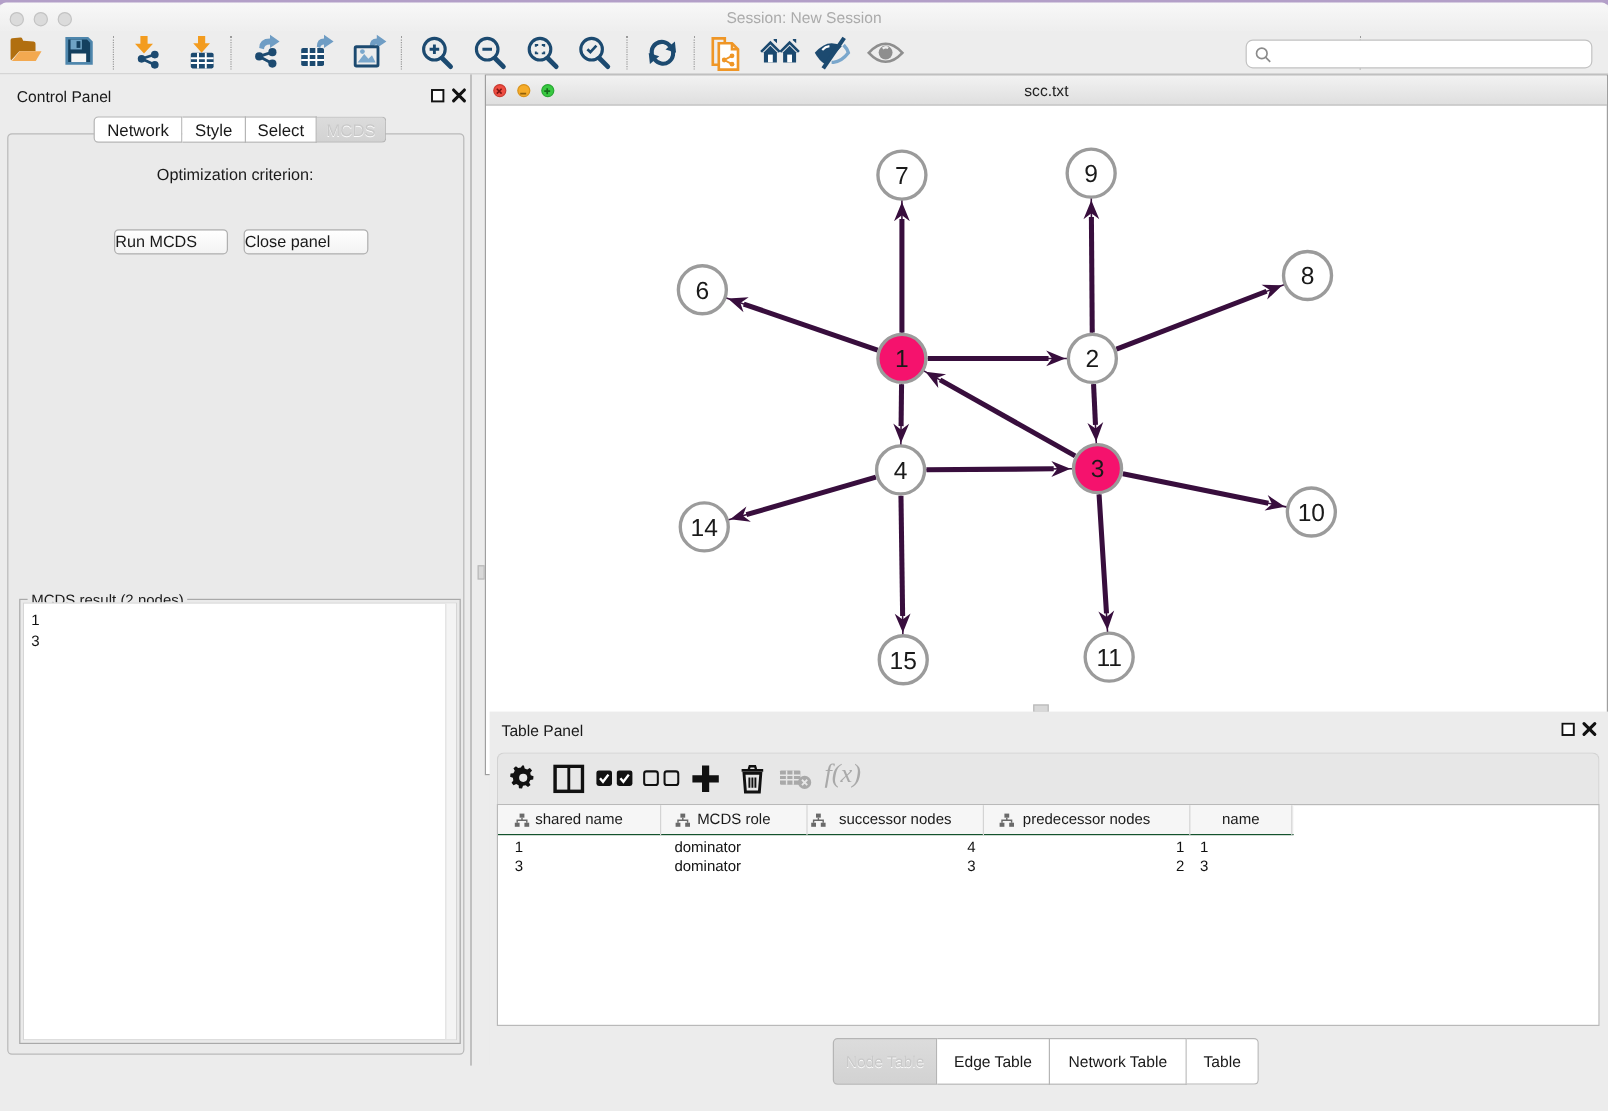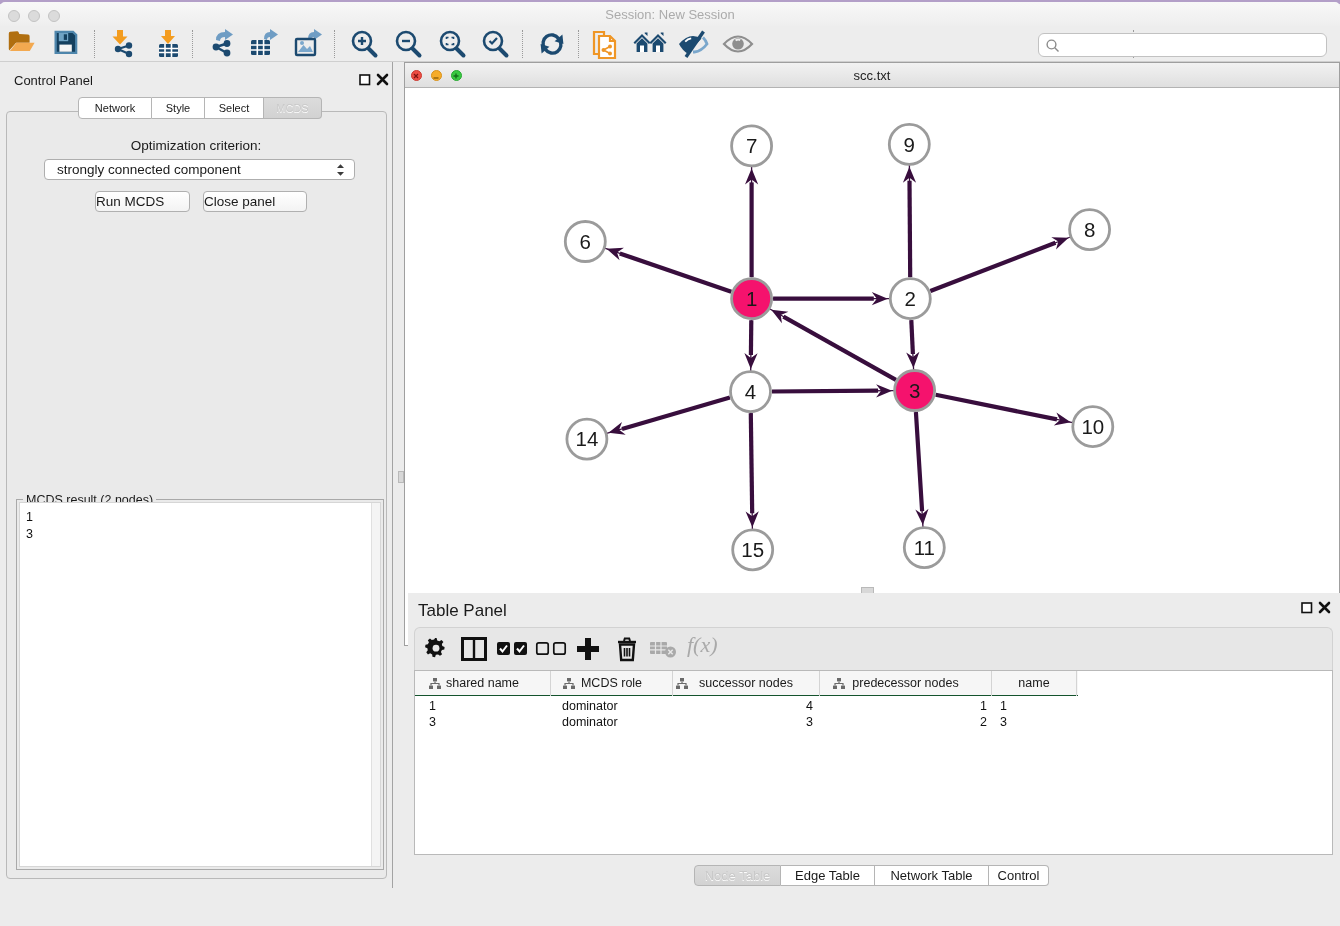--- a/index.html
+++ b/index.html
@@ -11,48 +11,48 @@
 .wtitle{position:absolute;left:0;right:0;top:5px;text-align:center;font-size:13px;color:#ababab}
 .toolbar{left:0;top:26px;width:1340px;height:36px;background:#ededed;border-bottom:1px solid #cfcfcf}
 .tsep{position:absolute;top:4px;height:28px;width:0;border-left:1px dotted #9a9a9a}
 .ticon{position:absolute;top:2px}
 .search{position:absolute;left:1038px;top:7px;width:289px;height:24px;background:#fff;border:1px solid #c2c2c2;border-radius:6px}
 .search svg{position:absolute;left:6px;top:4px}
 
 .cpanel{left:0;top:62px;width:393px;height:826px;background:#ececec;border-right:1px solid #a3a3a3}
 .cphead{position:absolute;left:14px;top:11px;font-size:13px;color:#1a1a1a}
 .tabrow{position:absolute;left:78px;top:35px;height:22px;display:flex;z-index:3}
-.tab{height:22px;font-size:11px;color:#1a1a1a;background:#fff;border:1px solid #b5b5b5;border-left:none;display:flex;align-items:center;justify-content:center}
+.tab{height:22px;font-size:14px;color:#1a1a1a;background:#fff;border:1px solid #b5b5b5;border-left:none;display:flex;align-items:center;justify-content:center}
 .tab.first{border-left:1px solid #b5b5b5;border-radius:4px 0 0 4px}
 .tab.last{border-radius:0 4px 4px 0}
 .tab.sel{background:linear-gradient(#dcdcdc,#d2d2d2);color:#c9c9c9;text-shadow:0 1px 0 rgba(255,255,255,.9)}
 .tpanel{position:absolute;left:6px;top:49px;width:381px;height:768px;border:1px solid #b9b9b9;border-radius:4px;background:#eaeaea}
 .optlabel{position:absolute;left:0;width:100%;top:76px;text-align:center;font-size:13.5px;color:#1a1a1a}
 .cselect{position:absolute;left:44px;top:97px;width:311px;height:21px;background:#fff;border:1px solid #aeaeae;border-radius:4px;font-size:13.5px;color:#1a1a1a;line-height:19px;padding-left:12px}
 .btn{position:absolute;height:21px;background:linear-gradient(#ffffff,#f3f3f3);border:1px solid #b0b0b0;border-radius:4px;font-size:13.5px;color:#1a1a1a;line-height:19px}
 .fieldset{position:absolute;left:16px;top:437px;width:368px;height:371px;border:1px solid #a9a9a9}
 .legend{position:absolute;left:6px;top:-7px;background:#eaeaea;padding:0 3px;font-size:12.5px;color:#1a1a1a}
 .flist{position:absolute;left:2px;top:2px;right:2px;bottom:2px;background:#fff;border:1px solid #d6d6d6;font-size:12.5px;color:#111}
 .fsb{position:absolute;right:0;top:0;width:9px;height:100%;background:#f4f4f4;border-left:1px solid #e0e0e0}
 
 .netframe{left:404px;top:62px;width:936px;height:584px;background:#fff;border:1px solid #9f9f9f}
 .nettitle{position:absolute;left:0;top:0;width:100%;height:25px;background:linear-gradient(#f2f2f2,#dfdfdf);border-bottom:1px solid #b3b3b3}
 .ntl{position:absolute;top:7px;width:11px;height:11px;border-radius:50%}
 .nettext{position:absolute;left:0;width:100%;top:5px;text-align:center;font-size:13px;color:#222}
 .handle{background:#d8d8d8;border:1px solid #b9b9b9}
 
 .tablepanel{left:408px;top:593px;width:932px;height:295px;background:#ececec}
-.tphead{position:absolute;left:10px;top:8px;font-size:17px;color:#1a1a1a}
+.tphead{position:absolute;left:10px;top:8px;font-size:13px;color:#1a1a1a}
 .ttoolbar{position:absolute;left:6px;top:34px;width:919px;height:43px;background:#e7e7e7;border:1px solid #d2d2d2;border-bottom:none;border-radius:6px 6px 0 0}
 .ttable{position:absolute;left:6px;top:77px;width:919px;height:185px;background:#fff;border:1px solid #b9b9b9}
 .thead{position:absolute;left:0;top:0;width:663px;height:25px;background:#f6f6f6;border-bottom:1px solid #14532d}
 .thcell{position:absolute;top:0;height:25px;border-right:1px solid #d4d4d4;font-size:12.5px;color:#1a1a1a;text-align:center;line-height:25px}
 .trow{position:absolute;font-size:12.5px;color:#111;height:16px;line-height:16px}
 .btabrow{position:absolute;left:286px;top:272px;height:21px;display:flex}
-.btab{height:21px;font-size:13px;color:#1a1a1a;background:#fff;border:1px solid #b5b5b5;border-left:none;display:flex;align-items:center;justify-content:center}
+.btab{height:39px;font-size:13px;color:#1a1a1a;background:#fff;border:1px solid #b5b5b5;border-left:none;display:flex;align-items:center;justify-content:center}
 .btab.first{border-left:1px solid #b5b5b5;border-radius:4px 0 0 4px}
 .btab.last{border-radius:0 4px 4px 0}
 .btab.sel{background:linear-gradient(#dcdcdc,#d2d2d2);color:#c9c9c9;text-shadow:0 1px 0 rgba(255,255,255,.9)}
 
 .statusbar{left:0;top:940px;width:1340px;height:38px;background:#6d28d9;border-top:1px solid #c6c6c6}
 .sbtn{position:absolute;top:8px;height:25px;background:linear-gradient(#ffffff,#f2f2f2);border:1px solid #b3b3b3;border-radius:4px}
 </style></head>
 <body>
 <div class="abs purple"></div>
 <div class="abs titlebar">
@@ -184,25 +184,20 @@
       <path d="M2 2 L11 11 M11 2 L2 11" stroke="#111" stroke-width="2.6" stroke-linecap="round"></path>
     </svg>
  <div class="tabrow">
   <div class="tab first" style="width:74px">Network</div>
       <div class="tab" style="width:53px">Style</div>
       <div class="tab" style="width:59px">Select</div>
       <div class="tab last sel" style="width:58px">MCDS</div>
  </div>
  <div class="tpanel"></div>
  <div class="optlabel">Optimization criterion:</div>
- <div class="cselect">strongly connected component
-   <svg style="position:absolute;right:8px;top:3px" width="11" height="14" viewBox="0 0 11 14">
-        <path d="M2 5 L5.5 1.2 L9 5 Z M2 9 L5.5 12.8 L9 9 Z" fill="#3b3b3b"></path>
-      </svg>
- </div>
  <div class="btn" style="left:95px;top:129px;width:95px">Run MCDS</div>
  <div class="btn" style="left:203px;top:129px;width:104px">Close panel</div>
  <div class="fieldset">
    <div class="legend">MCDS result (2 nodes)</div>
    <div class="flist">
         <div style="padding:6px 0 0 6px;line-height:17px">1<br>3</div>
         <div class="fsb"></div>
       </div>
  </div>
 </div>
@@ -374,21 +369,21 @@
   <div class="trow" style="left:14px;top:43px">3</div>
   <div class="trow" style="left:147px;top:43px">dominator</div>
   <div class="trow" style="left:258px;top:43px;width:140px;text-align:right">3</div>
   <div class="trow" style="left:405px;top:43px;width:167px;text-align:right">2</div>
   <div class="trow" style="left:585px;top:43px">3</div>
  </div>
  <div class="btabrow">
   <div class="btab first sel" style="width:87px">Node Table</div>
       <div class="btab" style="width:94px">Edge Table</div>
       <div class="btab" style="width:114px">Network Table</div>
-      <div class="btab last" style="width:60px">Control</div>
+      <div class="btab last" style="width:60px">Table</div>
  </div>
 </div>
 <div class="abs statusbar">
  <div class="sbtn" style="left:10px;width:28px">
   <svg style="position:absolute;left:6px;top:5px" width="15" height="13" viewBox="0 0 15 13">
         <circle cx="1.8" cy="2" r="1.4" fill="#111"></circle>
         <circle cx="1.8" cy="6.5" r="1.4" fill="#111"></circle>
         <circle cx="1.8" cy="11" r="1.4" fill="#111"></circle>
         <path d="M5 2 H14 M5 6.5 H14 M5 11 H14" stroke="#111" stroke-width="1.8"></path>
       </svg>

